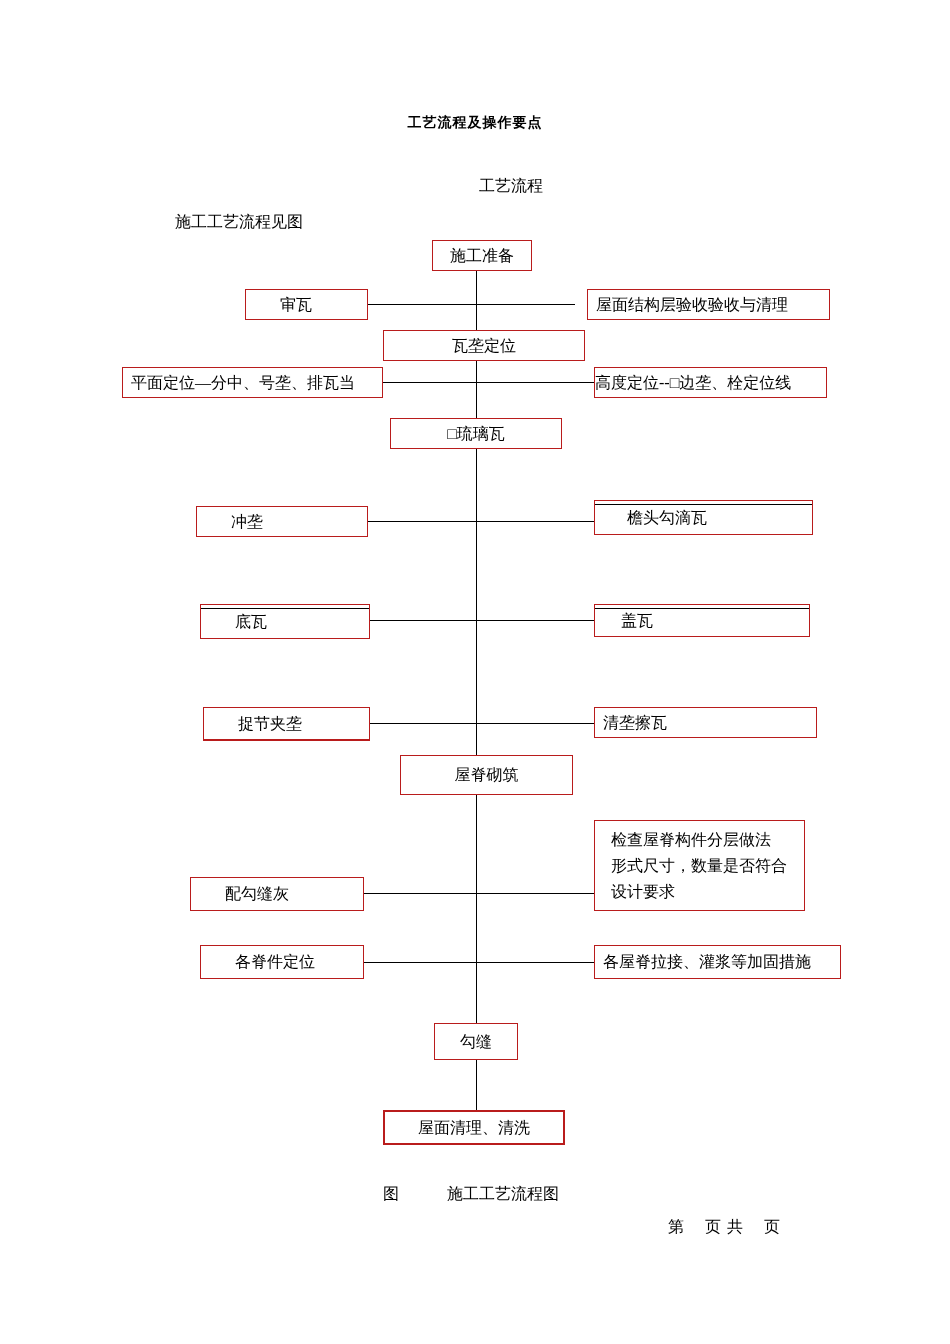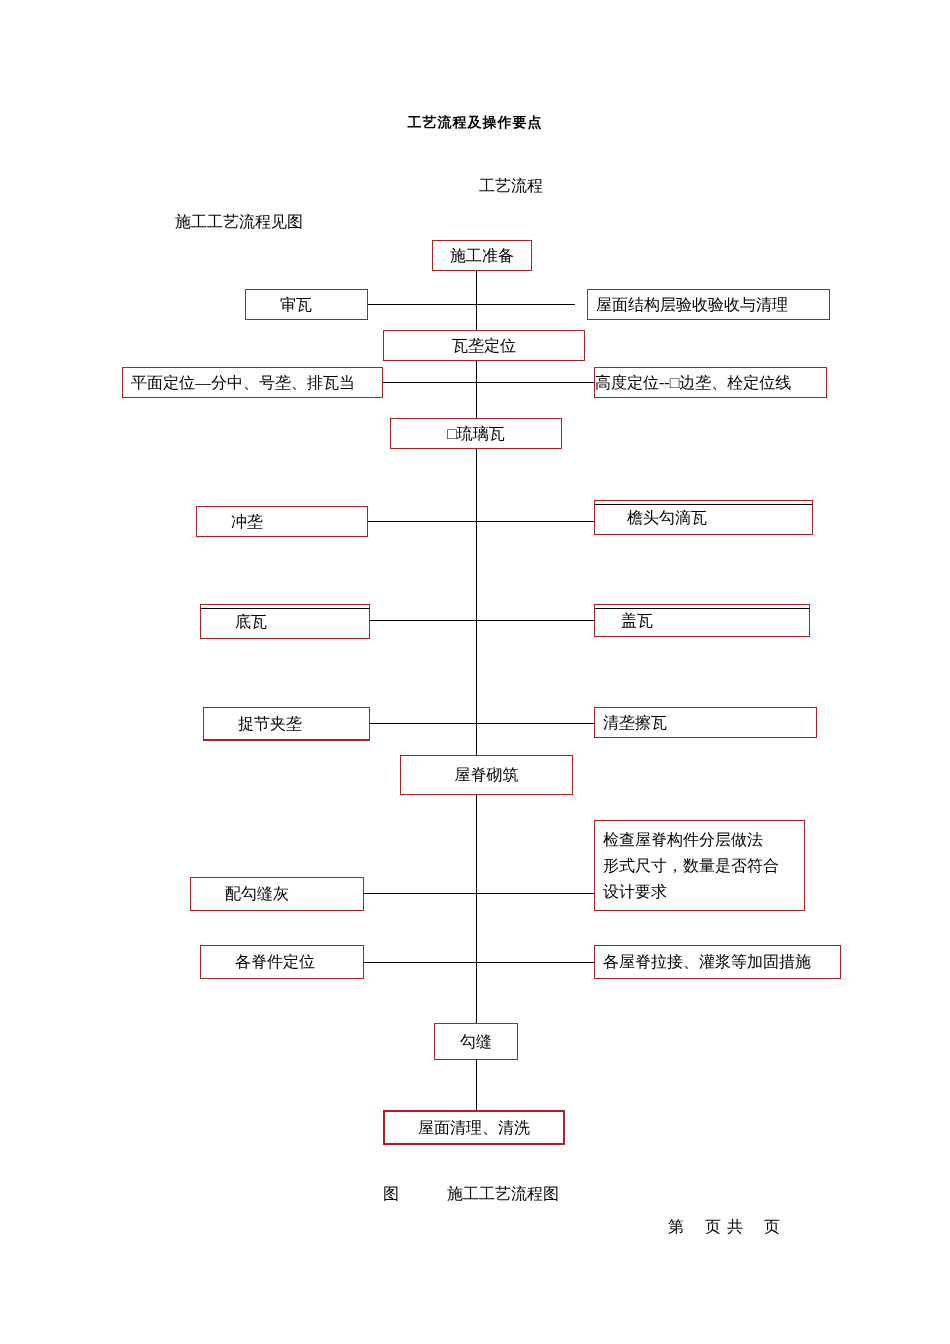--- a/index.html
+++ b/index.html
@@ -32,21 +32,21 @@
   .p6  { }
   .p8  { padding-left:8px; }
   .p26 { padding-left:26px; }
   .p30 { padding-left:34px; }
   .dbl::after {
     content:""; position:absolute; left:0; right:0; top:3px;
     border-top:1px solid #000;
   }
   .multiline {
     display:block; white-space:normal;
-    padding:6px 8px; line-height:26px;
+    padding:6px 16px; line-height:26px;
   }
   .multiline div { white-space:nowrap; }
 
   .hline { position:absolute; border-top:1px solid #000; height:0; z-index:1; }
   .vline { position:absolute; border-left:1px solid #000; width:0; z-index:0; }
 
   .caption {
     position:absolute; top:1184px; left:383px;
     font-size:16px; display:flex; gap:48px;
   }

